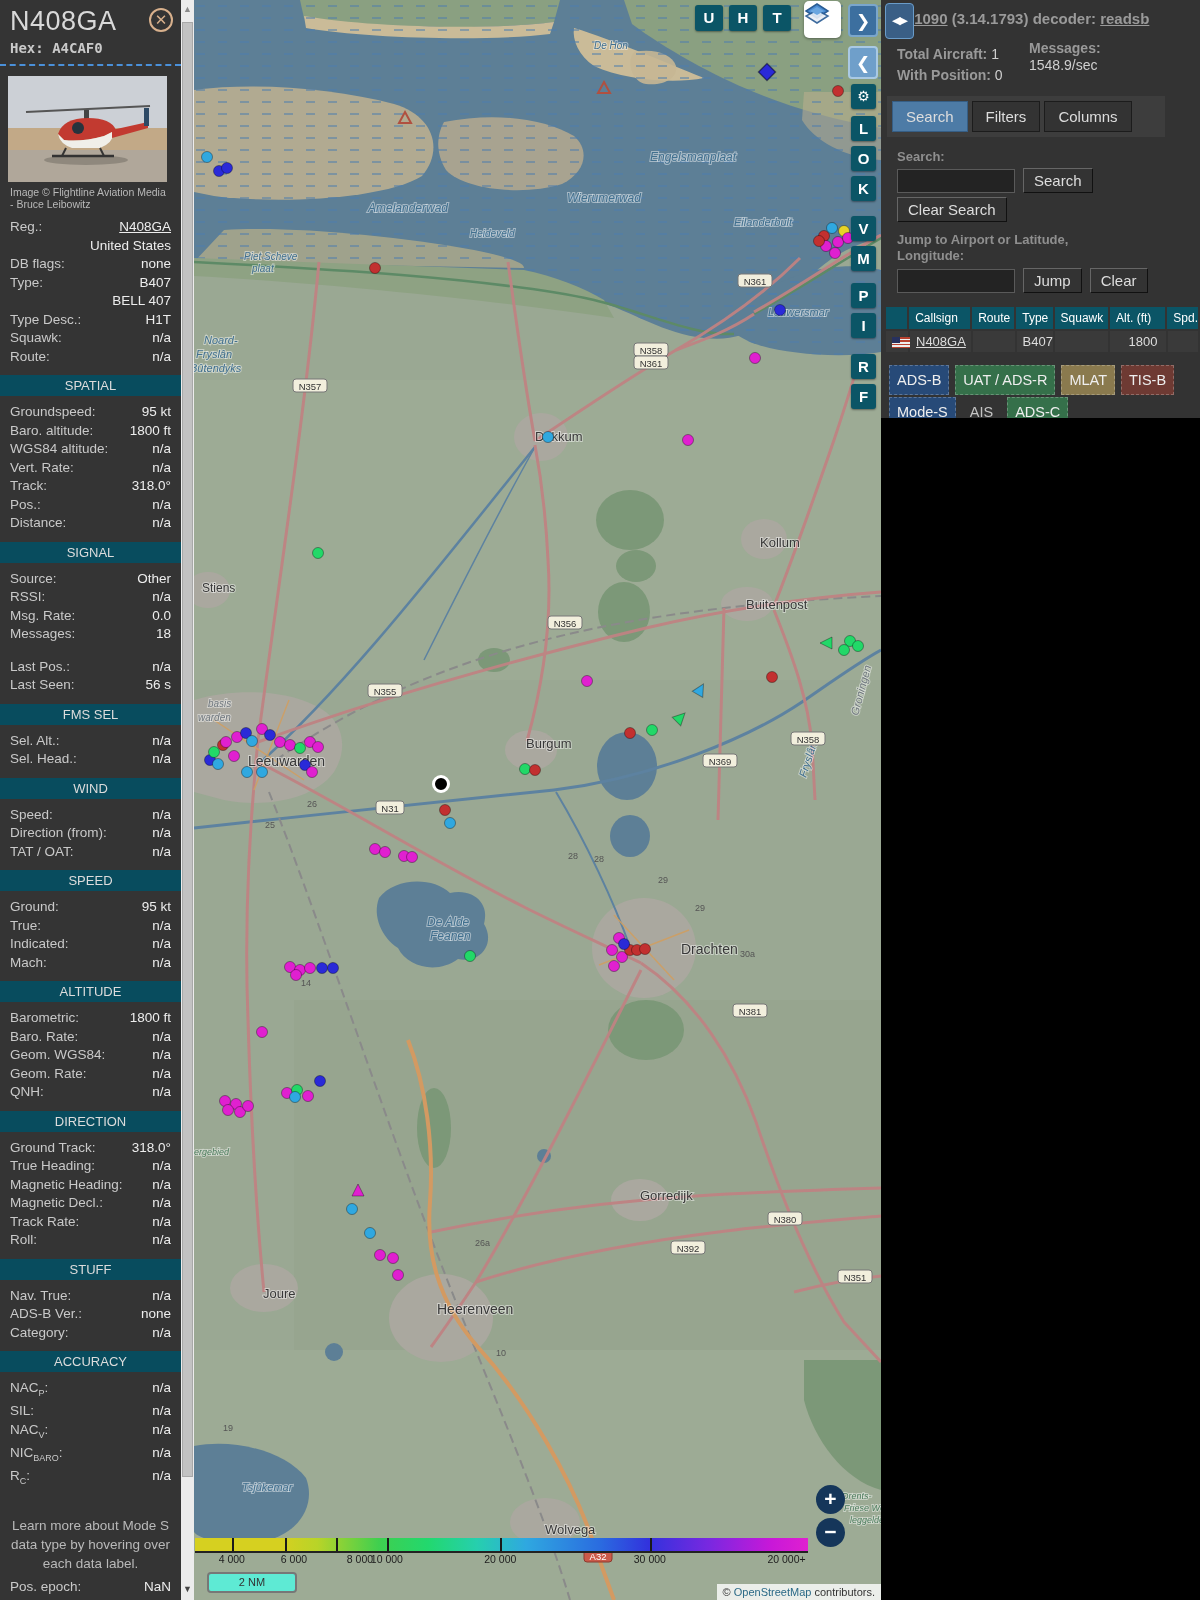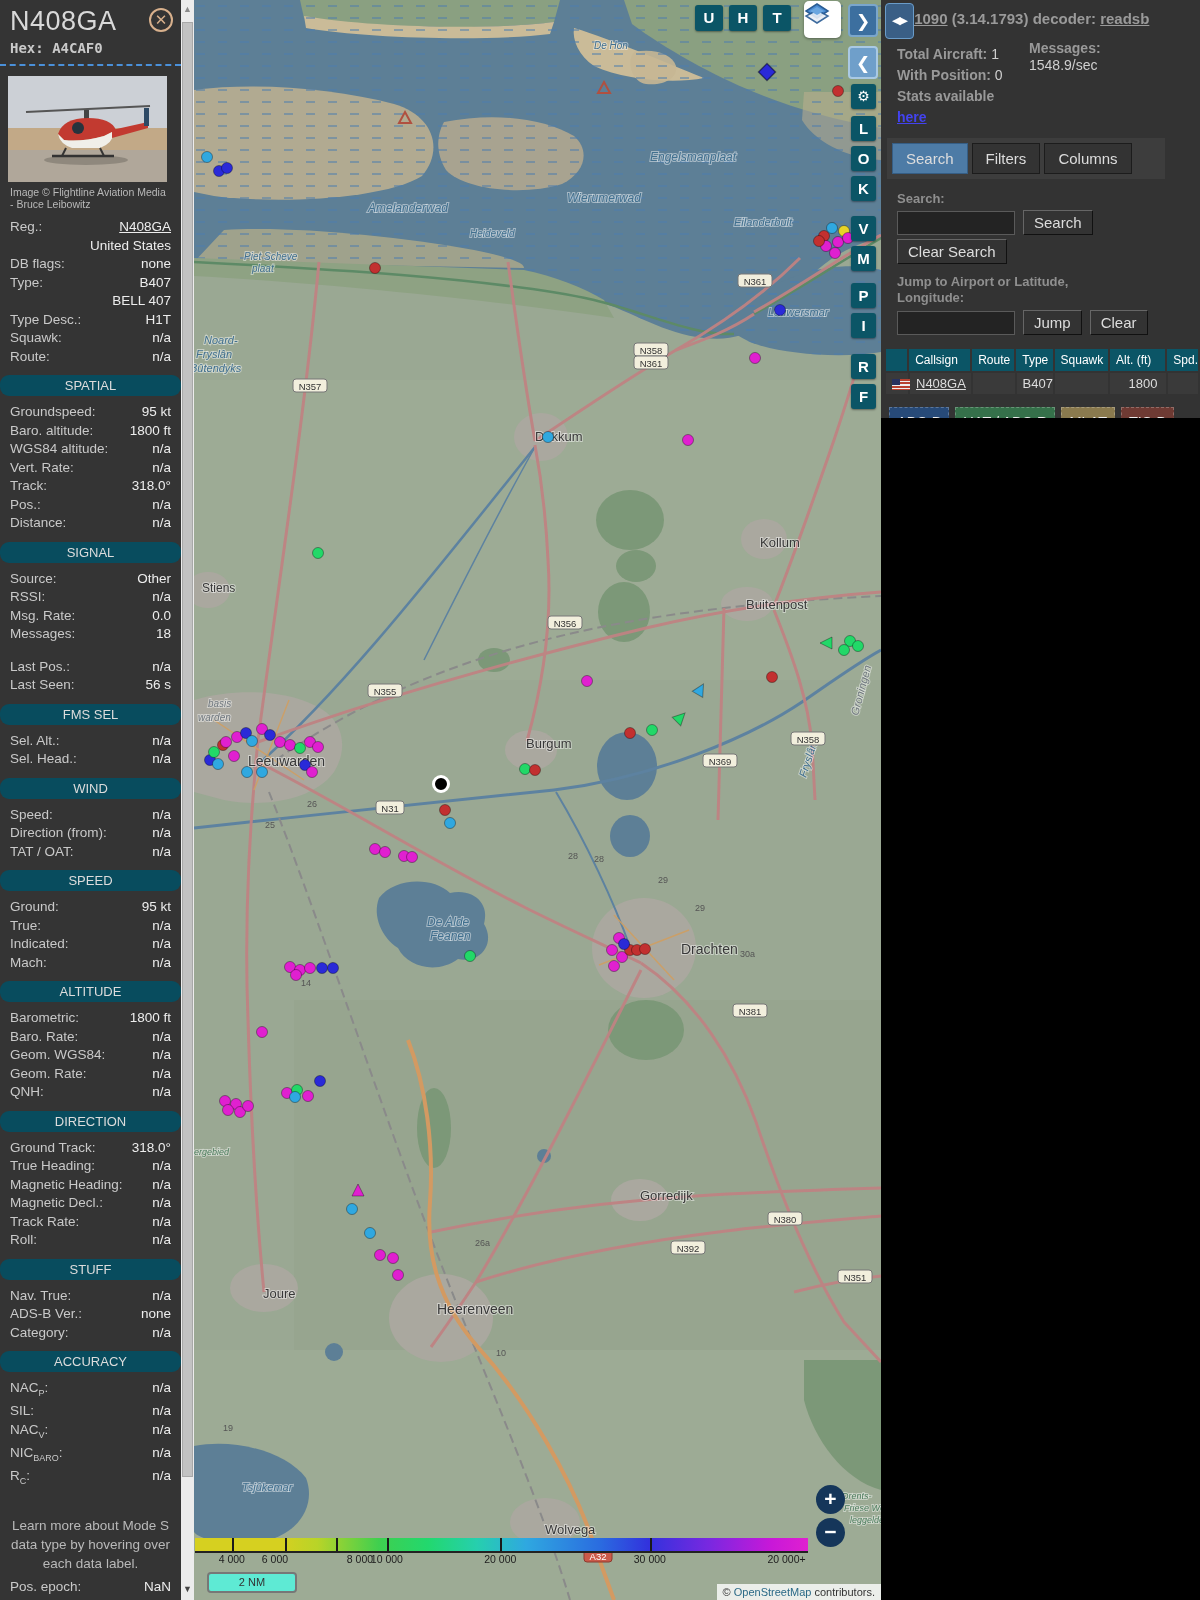--- a/index.html
+++ b/index.html
@@ -13,21 +13,21 @@
             color:#d8b08c;text-align:center;line-height:19px;font-size:15px;cursor:pointer;}
   .sb-hex{font-family:"DejaVu Sans Mono",monospace;font-weight:bold;font-size:14px;color:#c9c9c9;margin-top:3px;}
   .sb-div{border-bottom:2px dashed #4a90d9;margin:8px 0 10px 0;}
   .sb-img{margin:0 8px;width:159px;height:106px;display:block;background:#c8ccd2;}
   .sb-caption{font-size:10.5px;color:#b9b9b9;margin:4px 10px 8px 10px;line-height:12px;}
   .sb-row{display:flex;justify-content:space-between;padding:0 10px;line-height:18.5px;font-size:13.5px;}
   .sb-row .lab{color:#c9c9c9;white-space:nowrap;}
   .sb-row .val{color:#ededed;white-space:nowrap;}
   .sb-row .val a,.sb-row a{color:#ededed;text-decoration:underline;}
   .sb-row.gap{margin-top:14px;}
-  .sb-sec{background:#084c5e;color:#dcdcdc;text-align:center;font-size:13px;padding:3px 0;margin:9px 0 7px 0;border-radius:9px;}
+  .sb-sec{background:#084c5e;color:#dcdcdc;text-align:center;font-size:13px;padding:3px 0;margin:9px 0 7px 0;}
   sub{font-size:9px;}
   .sb-note{color:#b9b9b9;font-size:13.5px;text-align:center;margin:26px 8px 5px 8px;line-height:19px;}
   
   .sb-scroll{position:absolute;left:181px;top:0;width:13px;height:1600px;background:#ececec;}
   .sb-scroll .arr-up{position:absolute;top:4px;left:2px;color:#8a8a8a;font-size:9px;}
   .sb-scroll .thumb{position:absolute;top:22px;left:1px;width:11px;height:1455px;background:#c2c2c2;border:1px solid #a8a8a8;box-sizing:border-box;}
   .sb-scroll .arr-dn{position:absolute;top:1584px;left:2px;color:#444;font-size:9px;}
   
   .map{position:absolute;left:194px;top:0;width:687px;height:1600px;overflow:hidden;background:#9aa893;}
   .map svg{position:absolute;left:0;top:0;}
@@ -660,21 +660,21 @@
   <div class="legend" id="legend">
       <div class="tick" style="left: 36.78px;"></div>
       <div class="tick" style="left: 90.111px;"></div>
       <div class="tick" style="left: 140.99px;"></div>
       <div class="tick" style="left: 191.869px;"></div>
       <div class="tick" style="left: 305.274px;"></div>
       <div class="tick" style="left: 454.846px;"></div>
     </div>
   <div class="legend-labels" id="legend-labels">
       <span style="left: 36.78px;">4 000</span>
-      <span style="left: 80px;">6 000</span>
+      <span style="left: 99px;">6 000</span>
       <span style="left: 140.99px; padding-left: 48px;">8 000</span>
       <span style="left: 191.869px;">10 000</span>
       <span style="left: 305.274px;">20 000</span>
       <span style="left: 454.846px;">30 000</span>
       <span style="left: 591.545px;">20 000+</span>
     </div>
   <div class="map-scale">2 NM</div>
   <div class="attrib"><span>© </span><a href="#">OpenStreetMap</a><span> contributors.</span></div>
 <div class="mbtn letter" style="top: 116px;">L</div>
     <div class="mbtn letter" style="top: 146px;">O</div>
@@ -693,21 +693,20 @@
       <a href="#">tar1090</a>
       <span>(3.14.1793)</span>
       <span>decoder:</span>
       <a href="#">readsb</a>
     </div>
     <div class="tgl">◀▶</div>
   </div>
   <div class="stats">
     <div class="line"><b>Total Aircraft:</b> <span>1</span></div>
     <div class="line"><b>With Position:</b> <span>0</span></div>
-    <div class="line"><b>Stats available</b><br><a href="#">here</a></div>
     <div class="col2"><b>Messages:</b><br><span>1548.9/sec</span></div>
   </div>
   <div class="tabs" id="tabs">
       <div class="tab active">Search</div>
       <div class="tab">Filters</div>
       <div class="tab">Columns</div>
     </div>
   <div class="form">
     <div>Search:</div>
     <div class="row">

